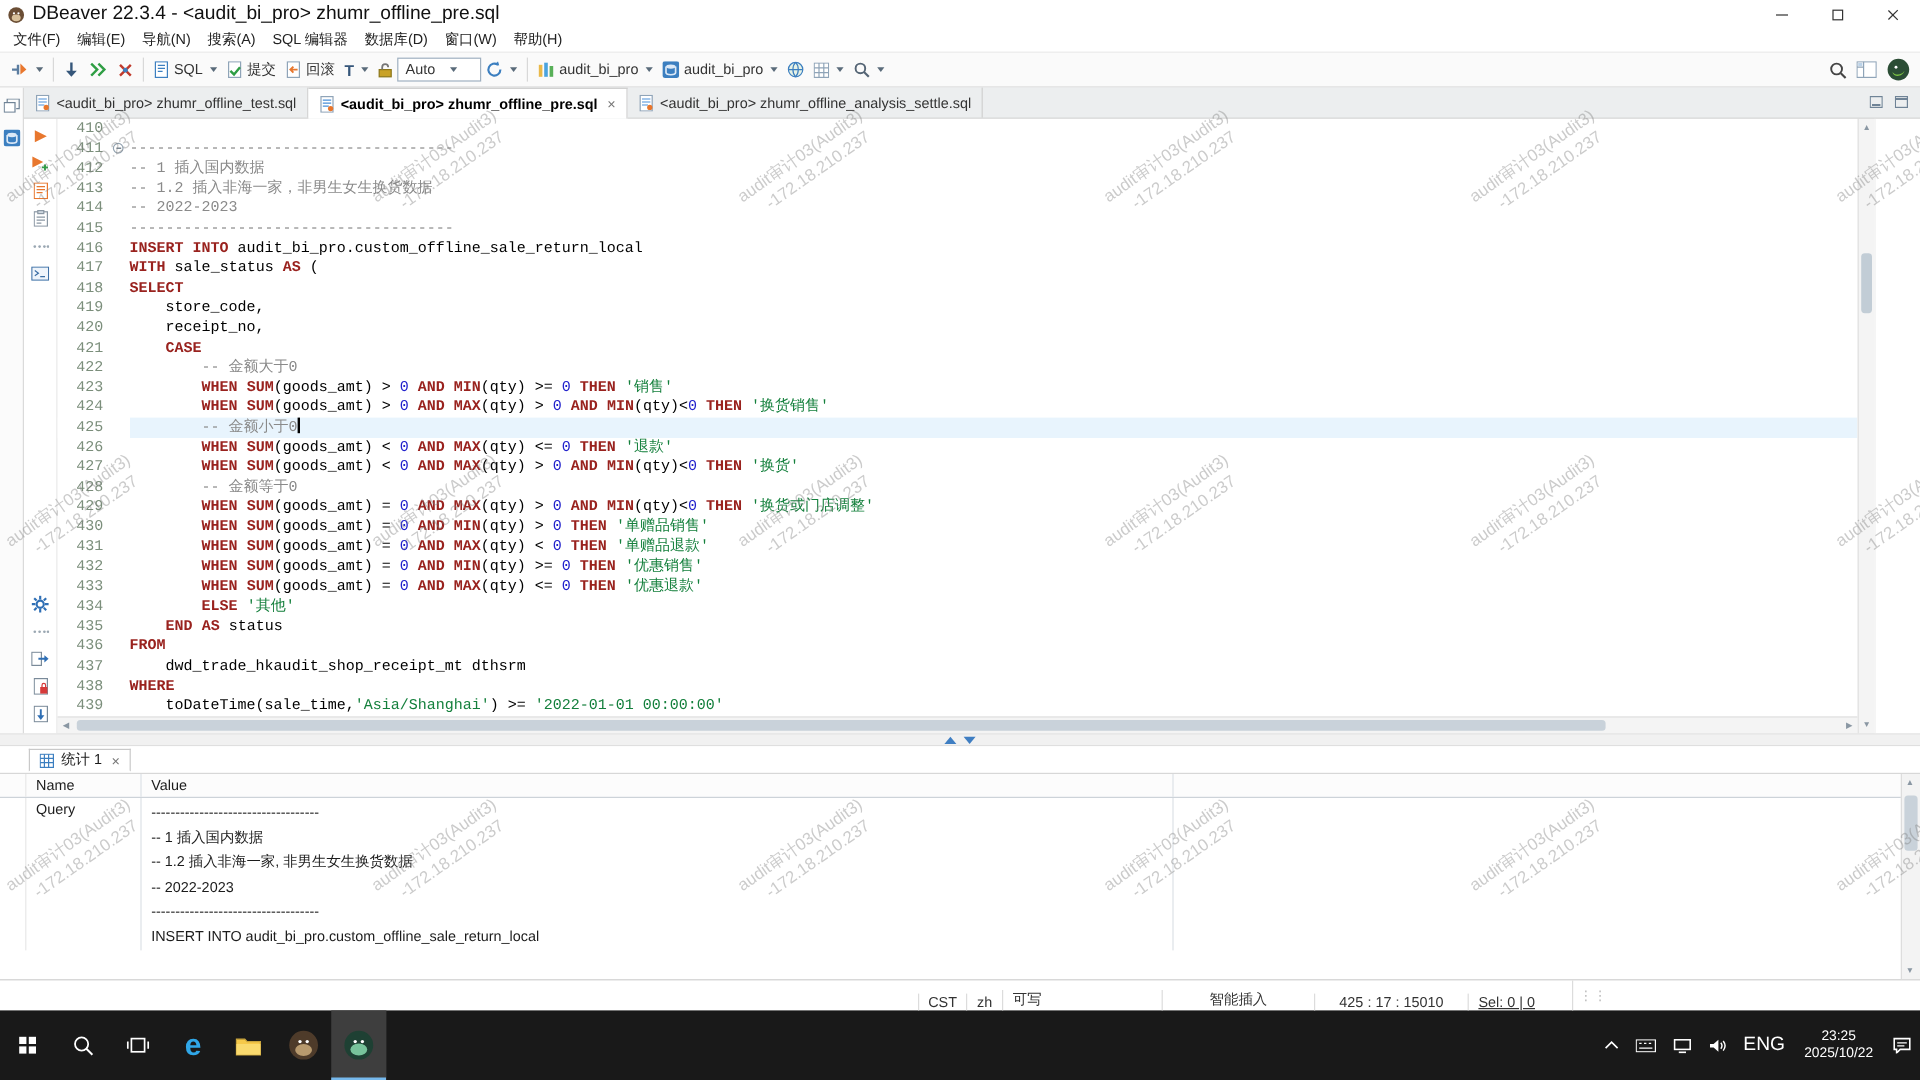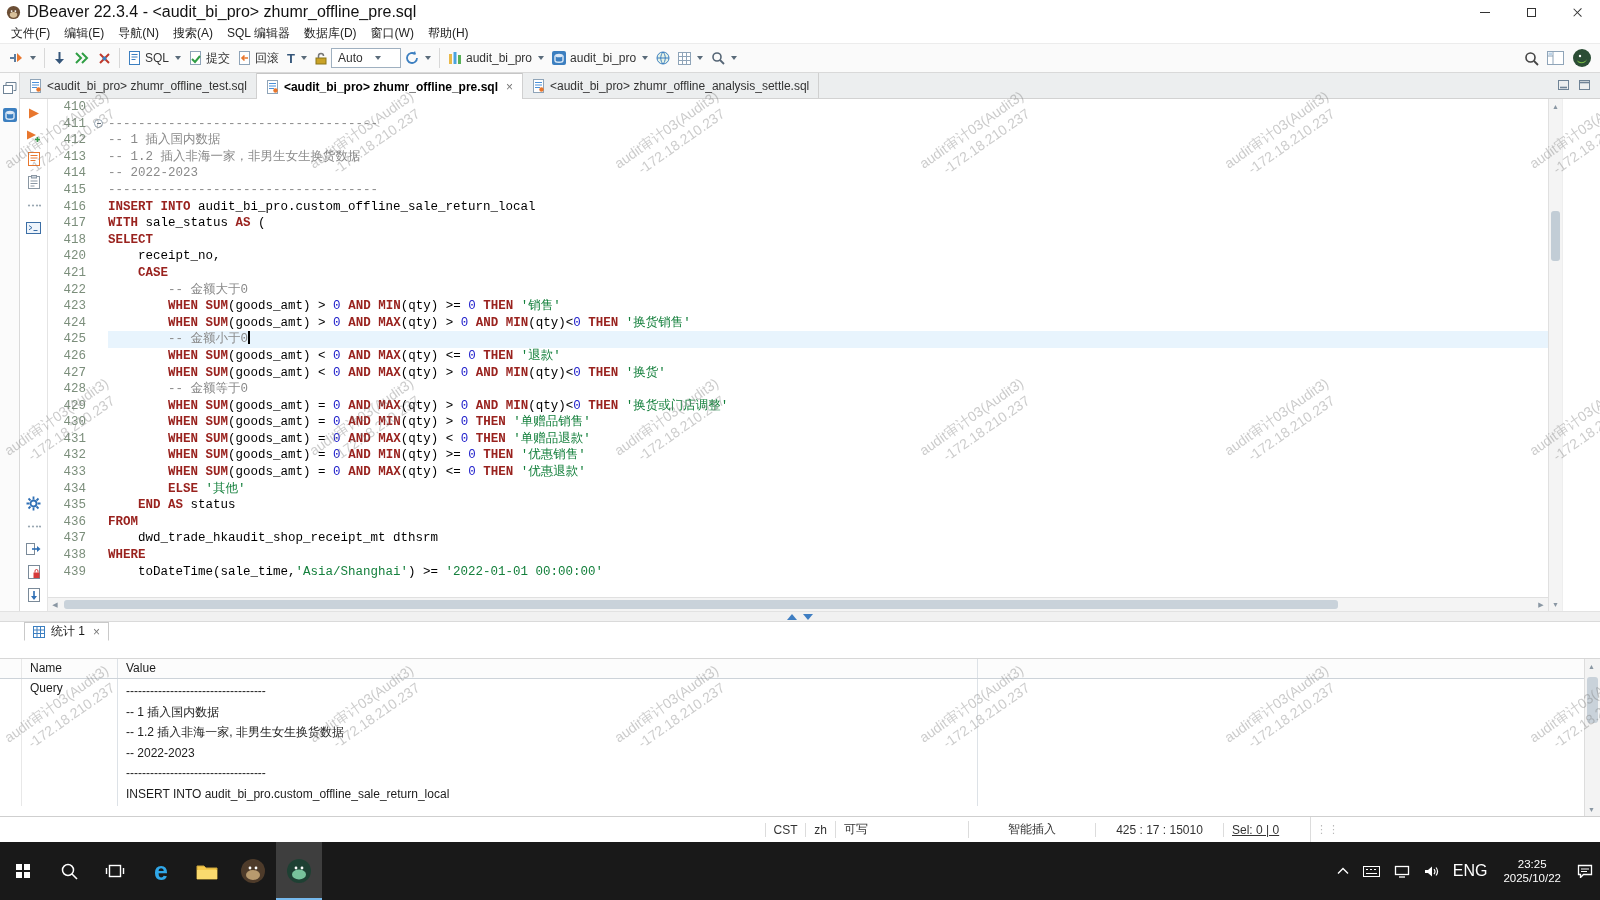--- a/index.html
+++ b/index.html
@@ -77,21 +77,21 @@
   .varrow.up{ top:0; } .varrow.down{ bottom:0; }
   .ruler-strip{ width:38px; background:#fff; border-left:1px solid #eee; flex:none; }
 
   
   .sash{ height:11px; background:#f1f1f1; border-top:1px solid #e2e2e2; border-bottom:1px solid #dadada; display:flex; align-items:center; justify-content:center; gap:6px; }
   .sash-up{ width:0; height:0; border-left:5px solid transparent; border-right:5px solid transparent; border-bottom:6px solid #3f7ec2; }
   .sash-down{ width:0; height:0; border-left:5px solid transparent; border-right:5px solid transparent; border-top:6px solid #3f7ec2; }
 
   
   .results{ height:194px; display:flex; flex-direction:column; background:#fff; }
-  .res-tabbar{ height:37px; display:flex; align-items:flex-start; background:#fff; border-bottom:1px solid #d7d7d7; padding-left:24px; }
+  .res-tabbar{ height:23px; display:flex; align-items:center; background:#fff; border-bottom:1px solid #d7d7d7; padding-left:24px; }
   .res-tab{ display:flex; align-items:center; gap:6px; padding:0 8px; border:1px solid #c9c9c9; border-bottom:1px solid #fff; margin-bottom:-1px; background:#fff; }
   .res-tab-close{ color:#777; margin-left:2px; }
   .res-table{ flex:1; position:relative; overflow:hidden; font-size:12px; color:#1c1c1c; }
   .res-header{ display:flex; height:20px; border-bottom:1px solid #cdd3d9; background:#fcfcfc; }
   .res-gutter{ width:22px; border-right:1px solid #e8e8e8; flex:none; }
   .res-name-h,.res-name{ width:96px; padding:2px 8px; border-right:1px solid #dde2e7; flex:none; }
   .res-value-h,.res-value{ width:860px; padding:2px 8px; border-right:1px solid #dde2e7; flex:none; }
   .res-row{ display:flex; }
   .res-vline{ height:20.5px; line-height:20.5px; white-space:pre; }
   .res-vscroll{ position:absolute; right:0; top:0; bottom:0; width:16px; background:#f3f3f3; border-left:1px solid #ddd; }
@@ -436,20 +436,21 @@
           <div class="code-area">
               <div class="code-line"><span class="line-num">410</span><span class="fold-col"></span><span class="code-text"></span></div>
               <div class="code-line"><span class="line-num">411</span><span class="fold-col"><span class="fold-badge"></span></span><span class="code-text"><span class="tk-cm">------------------------------------</span></span></div>
               <div class="code-line"><span class="line-num">412</span><span class="fold-col"></span><span class="code-text"><span class="tk-cm">-- 1 插入国内数据</span></span></div>
               <div class="code-line"><span class="line-num">413</span><span class="fold-col"></span><span class="code-text"><span class="tk-cm">-- 1.2 插入非海一家，非男生女生换货数据</span></span></div>
               <div class="code-line"><span class="line-num">414</span><span class="fold-col"></span><span class="code-text"><span class="tk-cm">-- 2022-2023</span></span></div>
               <div class="code-line"><span class="line-num">415</span><span class="fold-col"></span><span class="code-text"><span class="tk-cm">------------------------------------</span></span></div>
               <div class="code-line"><span class="line-num">416</span><span class="fold-col"></span><span class="code-text"><span class="tk-kw">INSERT INTO</span><span class="tk-pl"> audit_bi_pro.custom_offline_sale_return_local</span></span></div>
               <div class="code-line"><span class="line-num">417</span><span class="fold-col"></span><span class="code-text"><span class="tk-kw">WITH</span><span class="tk-pl"> sale_status </span><span class="tk-kw">AS</span><span class="tk-pl"> (</span></span></div>
               <div class="code-line"><span class="line-num">418</span><span class="fold-col"></span><span class="code-text"><span class="tk-kw">SELECT</span></span></div>
+              <div class="code-line"><span class="line-num">419</span><span class="fold-col"></span><span class="code-text"><span class="tk-pl">    store_code,</span></span></div>
               <div class="code-line"><span class="line-num">420</span><span class="fold-col"></span><span class="code-text"><span class="tk-pl">    receipt_no,</span></span></div>
               <div class="code-line"><span class="line-num">421</span><span class="fold-col"></span><span class="code-text"><span class="tk-pl">    </span><span class="tk-kw">CASE</span></span></div>
               <div class="code-line"><span class="line-num">422</span><span class="fold-col"></span><span class="code-text"><span class="tk-pl">        </span><span class="tk-cm">-- 金额大于0</span></span></div>
               <div class="code-line"><span class="line-num">423</span><span class="fold-col"></span><span class="code-text"><span class="tk-pl">        </span><span class="tk-kw">WHEN</span><span class="tk-pl"> </span><span class="tk-kw">SUM</span><span class="tk-pl">(goods_amt) &gt; </span><span class="tk-num">0</span><span class="tk-pl"> </span><span class="tk-kw">AND</span><span class="tk-pl"> </span><span class="tk-kw">MIN</span><span class="tk-pl">(qty) &gt;= </span><span class="tk-num">0</span><span class="tk-pl"> </span><span class="tk-kw">THEN</span><span class="tk-pl"> </span><span class="tk-str">'销售'</span></span></div>
               <div class="code-line"><span class="line-num">424</span><span class="fold-col"></span><span class="code-text"><span class="tk-pl">        </span><span class="tk-kw">WHEN</span><span class="tk-pl"> </span><span class="tk-kw">SUM</span><span class="tk-pl">(goods_amt) &gt; </span><span class="tk-num">0</span><span class="tk-pl"> </span><span class="tk-kw">AND</span><span class="tk-pl"> </span><span class="tk-kw">MAX</span><span class="tk-pl">(qty) &gt; </span><span class="tk-num">0</span><span class="tk-pl"> </span><span class="tk-kw">AND</span><span class="tk-pl"> </span><span class="tk-kw">MIN</span><span class="tk-pl">(qty)&lt;</span><span class="tk-num">0</span><span class="tk-pl"> </span><span class="tk-kw">THEN</span><span class="tk-pl"> </span><span class="tk-str">'换货销售'</span></span></div>
               <div class="code-line current"><span class="line-num">425</span><span class="fold-col"></span><span class="code-text"><span class="tk-pl">        </span><span class="tk-cm">-- 金额小于0</span><span class="cursor-caret"></span></span></div>
               <div class="code-line"><span class="line-num">426</span><span class="fold-col"></span><span class="code-text"><span class="tk-pl">        </span><span class="tk-kw">WHEN</span><span class="tk-pl"> </span><span class="tk-kw">SUM</span><span class="tk-pl">(goods_amt) &lt; </span><span class="tk-num">0</span><span class="tk-pl"> </span><span class="tk-kw">AND</span><span class="tk-pl"> </span><span class="tk-kw">MAX</span><span class="tk-pl">(qty) &lt;= </span><span class="tk-num">0</span><span class="tk-pl"> </span><span class="tk-kw">THEN</span><span class="tk-pl"> </span><span class="tk-str">'退款'</span></span></div>
               <div class="code-line"><span class="line-num">427</span><span class="fold-col"></span><span class="code-text"><span class="tk-pl">        </span><span class="tk-kw">WHEN</span><span class="tk-pl"> </span><span class="tk-kw">SUM</span><span class="tk-pl">(goods_amt) &lt; </span><span class="tk-num">0</span><span class="tk-pl"> </span><span class="tk-kw">AND</span><span class="tk-pl"> </span><span class="tk-kw">MAX</span><span class="tk-pl">(qty) &gt; </span><span class="tk-num">0</span><span class="tk-pl"> </span><span class="tk-kw">AND</span><span class="tk-pl"> </span><span class="tk-kw">MIN</span><span class="tk-pl">(qty)&lt;</span><span class="tk-num">0</span><span class="tk-pl"> </span><span class="tk-kw">THEN</span><span class="tk-pl"> </span><span class="tk-str">'换货'</span></span></div>
               <div class="code-line"><span class="line-num">428</span><span class="fold-col"></span><span class="code-text"><span class="tk-pl">        </span><span class="tk-cm">-- 金额等于0</span></span></div>
               <div class="code-line"><span class="line-num">429</span><span class="fold-col"></span><span class="code-text"><span class="tk-pl">        </span><span class="tk-kw">WHEN</span><span class="tk-pl"> </span><span class="tk-kw">SUM</span><span class="tk-pl">(goods_amt) = </span><span class="tk-num">0</span><span class="tk-pl"> </span><span class="tk-kw">AND</span><span class="tk-pl"> </span><span class="tk-kw">MAX</span><span class="tk-pl">(qty) &gt; </span><span class="tk-num">0</span><span class="tk-pl"> </span><span class="tk-kw">AND</span><span class="tk-pl"> </span><span class="tk-kw">MIN</span><span class="tk-pl">(qty)&lt;</span><span class="tk-num">0</span><span class="tk-pl"> </span><span class="tk-kw">THEN</span><span class="tk-pl"> </span><span class="tk-str">'换货或门店调整'</span></span></div>
@@ -520,21 +521,21 @@
       <div class="res-vscroll">
         <span class="varrow up" style="color:#8a97a3">▲</span>
         <div class="res-vthumb"></div>
         <span class="varrow down" style="color:#8a97a3">▼</span>
       </div>
     </div>
   </div>
 
   <div class="statusbar">
     <div class="sfill"></div>
-    <div style="display:flex;align-items:center">
+    <div style="display:flex;align-items:flex-end">
         <div class="sseg" style="width: 40px;">CST</div>
         <div class="sseg" style="width: 30px;">zh</div>
         <div class="sseg left" style="width: 133px;">可写</div>
         <div class="sseg" style="width: 127px;">智能插入</div>
         <div class="sseg" style="width: 128px;">425 : 17 : 15010</div>
         <div class="sseg left" style="width: 87px; text-decoration: underline;">Sel: 0 | 0</div>
       </div>
     <div class="stail">⋮⋮</div>
   </div>
 

